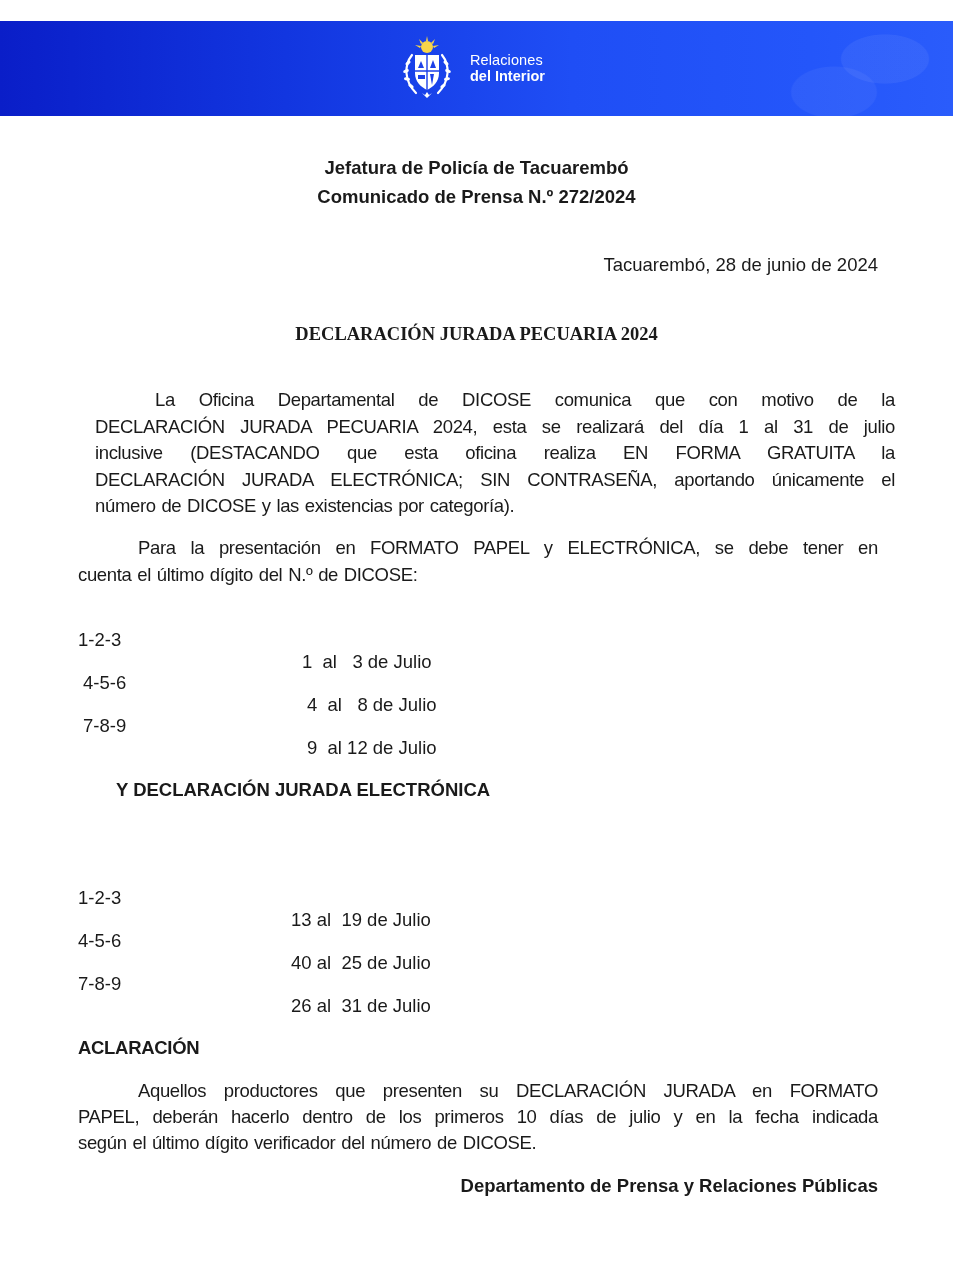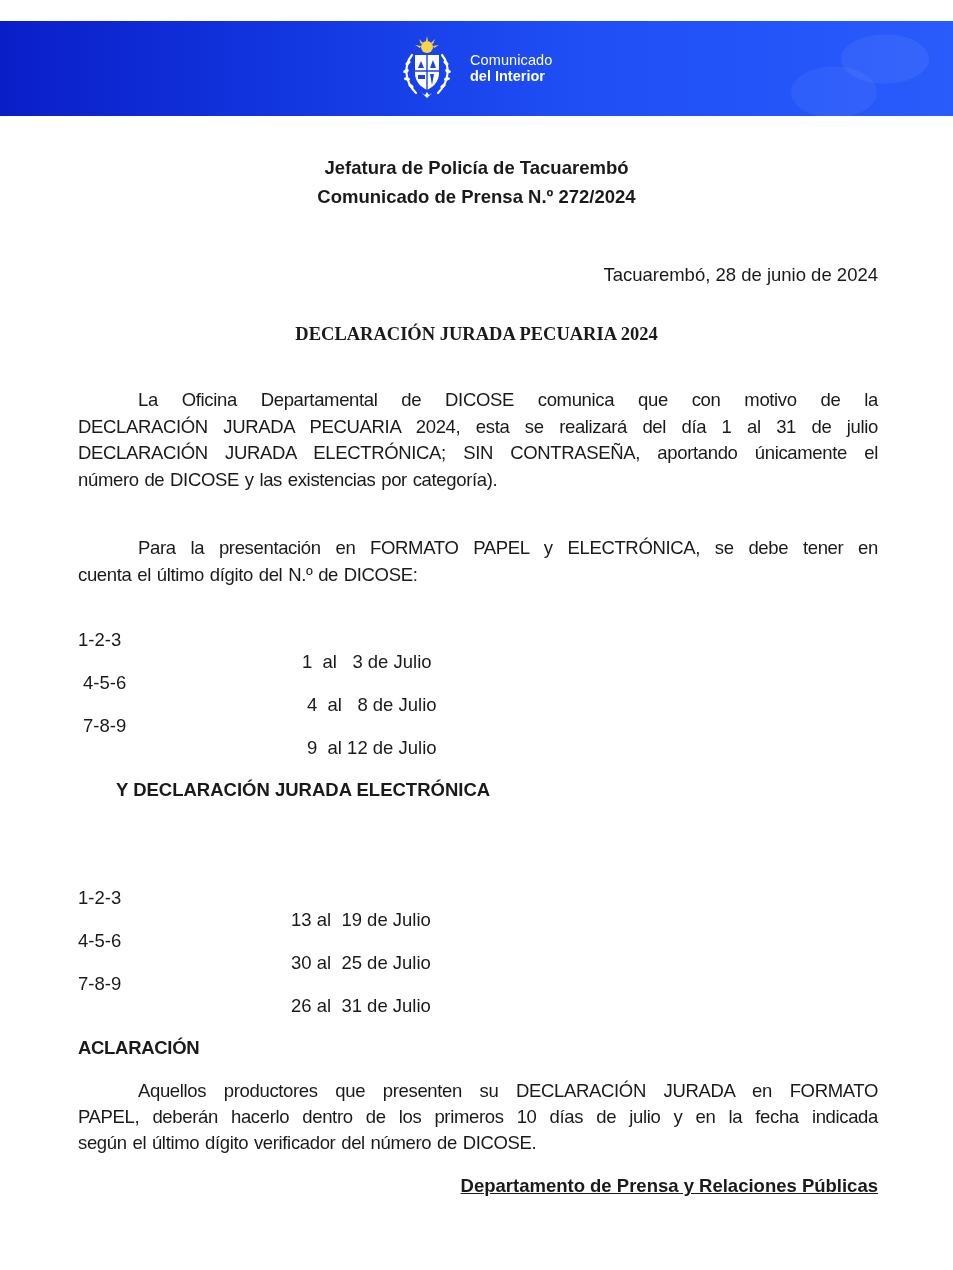--- a/index.html
+++ b/index.html
@@ -17,36 +17,36 @@
         radial-gradient(ellipse at 60% 40%, rgba(255,255,255,0.06) 0 30%, transparent 31%),
         radial-gradient(ellipse at 30% 75%, rgba(255,255,255,0.05) 0 25%, transparent 26%);
     }
     .logo-wrap { position: absolute; left: 400px; top: 14px; display: flex; align-items: center; }
     .coat { width: 54px; height: 66px; }
     .logo-text { margin-left: 16px; color: #ffffff; line-height: 16px; }
     .logo-line1 { font-size: 14.5px; font-weight: normal; display: block; letter-spacing: 0.1px; }
     .logo-line2 { font-size: 14.5px; font-weight: bold; display: block; }
 
     .center-bold { position: absolute; left: 0; width: 953px; text-align: center; font-weight: bold; font-size: 18.5px; color: #1a1a1a; }
-    .date-line { position: absolute; right: 75px; top: 264px; font-size: 18.5px; }
+    .date-line { position: absolute; right: 75px; top: 254px; font-size: 18.5px; }
 
     .para {
       position: absolute; left: 78px; width: 800px; font-size: 18.5px; line-height: 26.5px;
       text-align: justify; text-align-last: auto; font-stretch: condensed;
       letter-spacing: -0.35px; word-spacing: 1px;
     }
     .para .indent { display: inline-block; width: 60px; }
     .justify-full { text-align-last: justify; }
 
     .row { position: absolute; font-size: 18.5px; white-space: pre; }
     .row .key { position: absolute; left: 0; }
     .row .range { position: absolute; white-space: pre; }
 
     .subhead { position: absolute; font-weight: bold; font-size: 18.5px; }
-    .sign { position: absolute; right: 75px; top: 1175px; font-weight: bold; font-size: 18.5px; text-decoration: underline; }
+    .sign { position: absolute; right: 75px; top: 1175px; font-weight: bold; font-size: 18.5px; }
   </style>
 </head>
 <body>
 
 <div class="banner">
   <div class="banner-pattern"></div>
   <div class="logo-wrap">
     <svg class="coat" viewBox="0 0 54 66">
 
       <g fill="#f7d548">
@@ -71,34 +71,35 @@
       </g>
 
       <path d="M15 20 H39 V38 C39 47 33 52 27 55 C21 52 15 47 15 38Z" fill="#ffffff"></path>
       <path d="M27 20 V55 M15 36 H39" stroke="#1d40e8" stroke-width="1.4"></path>
       <path d="M18 33 L21 26 L24 33Z" fill="#1d40e8"></path>
       <path d="M30 33 L33 25 L36 33Z" fill="#1d40e8"></path>
       <rect x="18" y="40" width="7" height="4" fill="#1d40e8"></rect>
       <path d="M30 39 L34 39 L32 50Z" fill="#1d40e8"></path>
     </svg>
     <div class="logo-text">
-      <span class="logo-line1">Comunicado</span>
+      <span class="logo-line1">Relaciones</span>
       <span class="logo-line2">del Interior</span>
     </div>
   </div>
 </div>
 
 <div class="center-bold" style="top:141px;margin-top:16px;">Jefatura de Policía de Tacuarembó</div>
 <div class="center-bold" style="top:186px;">Comunicado de Prensa N.º 272/2024</div>
 <div class="date-line">Tacuarembó, 28 de junio de 2024</div>
 <div class="center-bold" style="top:324px;font-family:Liberation Serif, serif;">DECLARACIÓN JURADA PECUARIA 2024</div>
 
-<div class="para" style="top:387px;">
+<div class="para" style="top:387px;margin-left:17px;">
   <div class="justify-full"><span class="indent"></span><span>La Oficina Departamental de DICOSE comunica que con motivo de la</span></div>
   <div class="justify-full">DECLARACIÓN JURADA PECUARIA 2024, esta se realizará del día 1 al 31 de julio</div>
+  <div class="justify-full">inclusive (DESTACANDO que esta oficina realiza EN FORMA GRATUITA la</div>
   <div class="justify-full">DECLARACIÓN JURADA ELECTRÓNICA; SIN CONTRASEÑA, aportando únicamente el</div>
   <div>número de DICOSE y las existencias por categoría).</div>
 </div>
 
 <div class="para" style="top:535px;">
   <div class="justify-full"><span class="indent"></span><span>Para la presentación en FORMATO PAPEL y ELECTRÓNICA,  se debe tener en</span></div>
   <div>cuenta  el último dígito del N.º de DICOSE:</div>
 </div>
 
 <div>
@@ -118,21 +119,21 @@
 
 <div class="subhead" style="left:88px; top:779px;margin-left:28px;">Y DECLARACIÓN JURADA ELECTRÓNICA</div>
 
 <div>
   <div class="row" style="left:78px; top:865px;">
     <span class="key">1-2-3</span>
     <span class="range" style="left:213px;">13 al  19 de Julio</span>
   </div>
   <div class="row" style="left:78px; top:908px;">
     <span class="key">4-5-6</span>
-    <span class="range" style="left:213px;">30 al  25 de Julio</span>
+    <span class="range" style="left:213px;">40 al  25 de Julio</span>
   </div>
   <div class="row" style="left:78px; top:951px;">
     <span class="key">7-8-9</span>
     <span class="range" style="left:213px;">26 al  31 de Julio</span>
   </div>
 </div>
 
 <div class="subhead" style="left:78px; top:1037px; font-stretch: condensed; letter-spacing:-0.3px;">ACLARACIÓN</div>
 <div class="para" style="top:1078px; line-height:26px;">
   <div class="justify-full"><span class="indent"></span><span>Aquellos productores que presenten su DECLARACIÓN JURADA en FORMATO</span></div>

